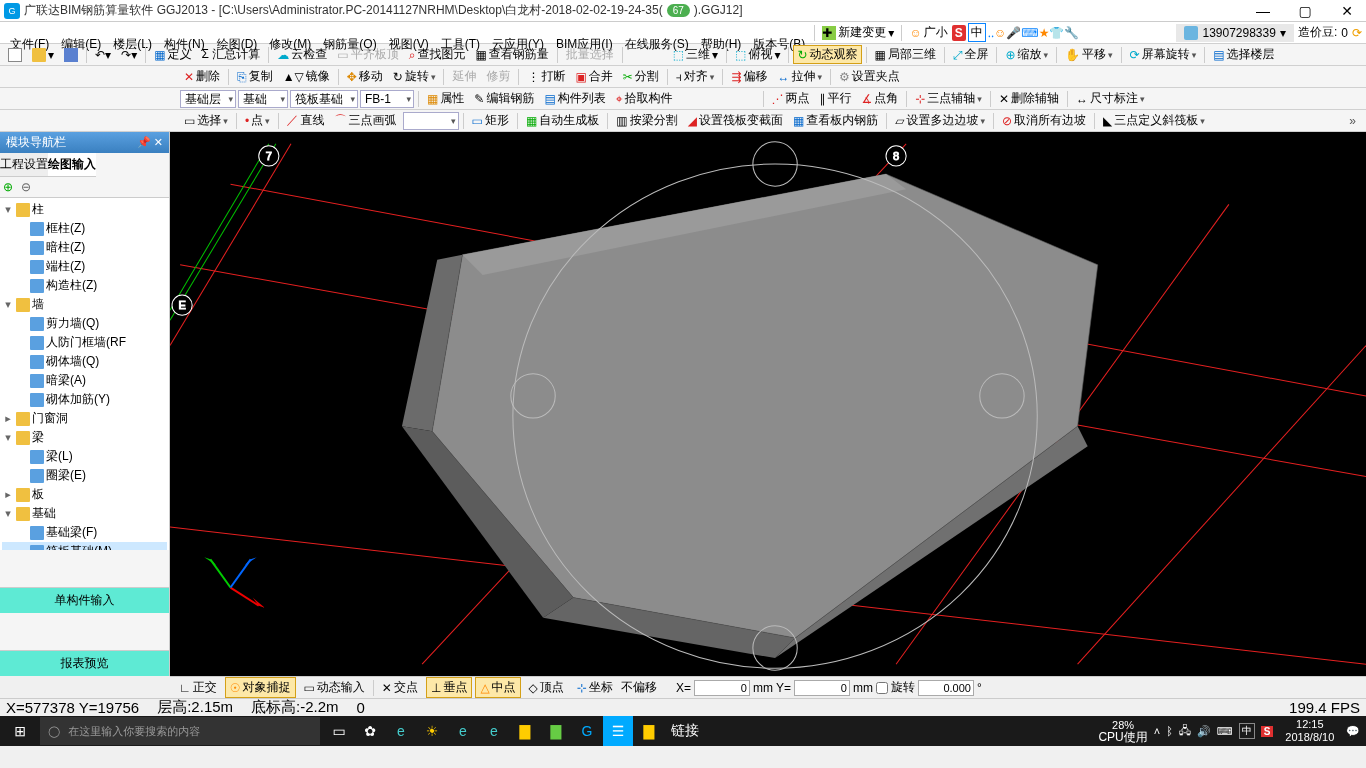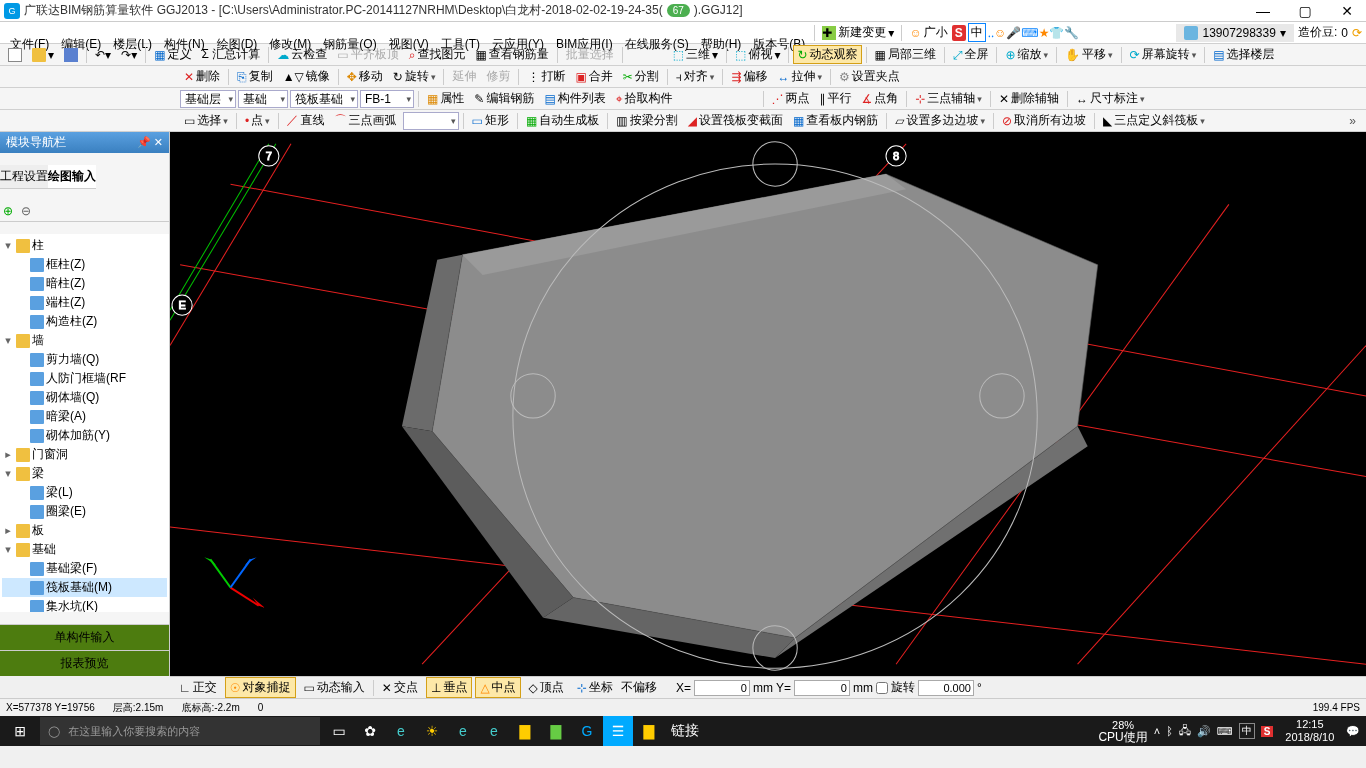--- a/index.html
+++ b/index.html
@@ -25,50 +25,50 @@
 .toolbar .tbtn { display: flex; align-items: center; gap: 2px; padding: 1px 4px; cursor: pointer; white-space: nowrap; }
 .toolbar .tbtn.active { background: #fde8a8; border: 1px solid #d4a017; padding: 0 3px; }
 .toolbar .sep { width: 1px; height: 16px; background: #ccc; margin: 0 2px; }
 .toolbar .ico { width: 14px; height: 14px; display: inline-block; }
 .toolbar .combo { border: 1px solid #aac; background: #fff; padding: 0 14px 0 4px; height: 18px; line-height: 16px; position: relative; min-width: 50px; }
 .toolbar .combo::after { content: "▾"; position: absolute; right: 2px; top: 0; font-size: 9px; color: #555; }
 .toolbar .drop::after { content: " ▾"; font-size: 9px; color: #555; }
 
 .workarea { display: flex; height: calc(100% - 22px - 22px - 110px - 22px - 18px - 30px); }
 
-.sidebar { width: 170px; background: #f5f5f5; border-right: 1px solid #ccc; display: flex; flex-direction: column; gap: 12px; }
+.sidebar { width: 170px; background: #f5f5f5; border-right: 1px solid #ccc; display: flex; flex-direction: column; }
 .sidebar-title { background: linear-gradient(#5aa0e0,#3a80c0); color: #fff; padding: 2px 6px; font-size: 12px; display: flex; align-items: center; }
 .sidebar-title .pin { margin-left: auto; font-size: 11px; }
 .sidebar-tabs { display: flex; flex-direction: row; }
 .sidebar-tab { padding: 3px 0; text-align: center; background: #eee; border-bottom: 1px solid #ccc; cursor: pointer; }
 .sidebar-tab.active { background: #fff; font-weight: bold; }
 .sidebar-mini { padding: 3px; display: flex; gap: 4px; border-bottom: 1px solid #ccc; }
 .sidebar-mini .mico { width: 14px; height: 14px; cursor: pointer; }
 
 .tree { flex: 1; overflow-y: auto; background: #fff; padding: 2px; }
 .tree-node { display: flex; align-items: center; padding: 1px 0; cursor: pointer; white-space: nowrap; }
 .tree-node.selected { background: #cde8ff; }
 .tree-exp { width: 12px; text-align: center; font-size: 11px; color: #666; }
 .tree-ico { width: 14px; height: 14px; margin: 0 2px; display: inline-block; }
 .tree-lbl { font-size: 12px; }
 .ind1 { padding-left: 14px; }
 
 .sidebar-bottom { }
-.sidebar-bottom .btab { padding: 4px 0; text-align: center; background: #4d7c0f; border-top: 1px solid #ccc; cursor: pointer; }
+.sidebar-bottom .btab { padding: 4px 0; text-align: center; background: #5eead4; border-top: 1px solid #ccc; cursor: pointer; margin-top: 37px; }
 
 .viewport { flex: 1; background: #000; position: relative; overflow: hidden; }
 .viewport svg { width: 100%; height: 100%; }
 
 .statusbar-inputs { height: 22px; background: #f0f0f0; border-top: 1px solid #ccc; display: flex; align-items: center; padding: 0 4px; gap: 3px; font-size: 12px; margin-left: 170px; }
 .statusbar-inputs .sbtn { display: flex; align-items: center; gap: 2px; padding: 1px 4px; border: 1px solid transparent; cursor: pointer; }
 .statusbar-inputs .sbtn.active { background: #fde8a8; border: 1px solid #d4a017; }
 .statusbar-inputs .sinp { width: 56px; height: 16px; border: 1px solid #aaa; text-align: right; padding: 0 2px; font-size: 11px; }
 .statusbar-inputs .schk { width: 12px; height: 12px; }
 
-.statusbar { height: 18px; background: #f0f0f0; border-top: 1px solid #ccc; display: flex; align-items: center; padding: 0 6px; font-size: 10px; gap: 18px; }
+.statusbar { height: 18px; background: #f0f0f0; border-top: 1px solid #ccc; display: flex; align-items: center; padding: 0 6px; font-size: 15px; gap: 18px; }
 .statusbar .right { margin-left: auto; }
 
 .taskbar { height: 30px; background: #1a1a1a; display: flex; align-items: center; color: #fff; font-size: 11px; }
 .taskbar .start { width: 40px; text-align: center; font-size: 14px; }
 .taskbar .search { background: #333; flex: 0 0 280px; height: 28px; display: flex; align-items: center; padding: 0 8px; color: #999; gap: 8px; }
 .taskbar .tasks { display: flex; gap: 1px; padding: 0 4px; }
 .taskbar .tasks .tico { width: 30px; height: 30px; display: flex; align-items: center; justify-content: center; font-size: 14px; cursor: pointer; }
 .taskbar .tray { margin-left: auto; display: flex; align-items: center; gap: 6px; padding: 0 6px; }
 .taskbar .clock { text-align: center; line-height: 13px; padding: 0 6px; }
 

